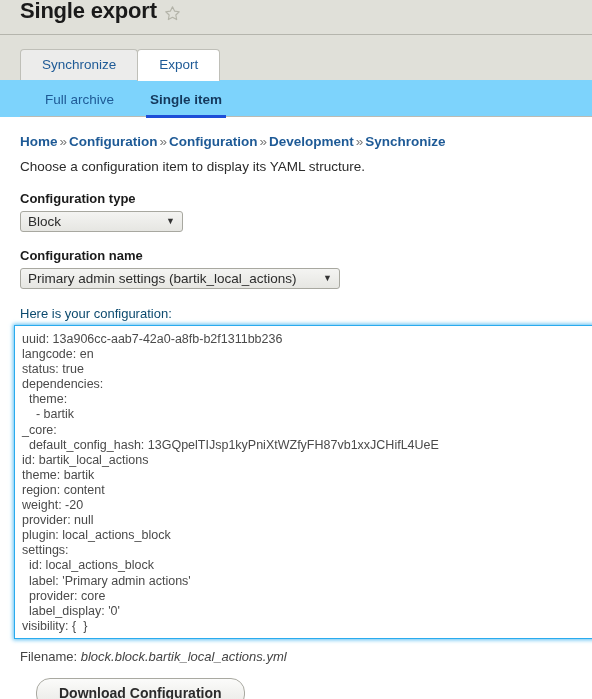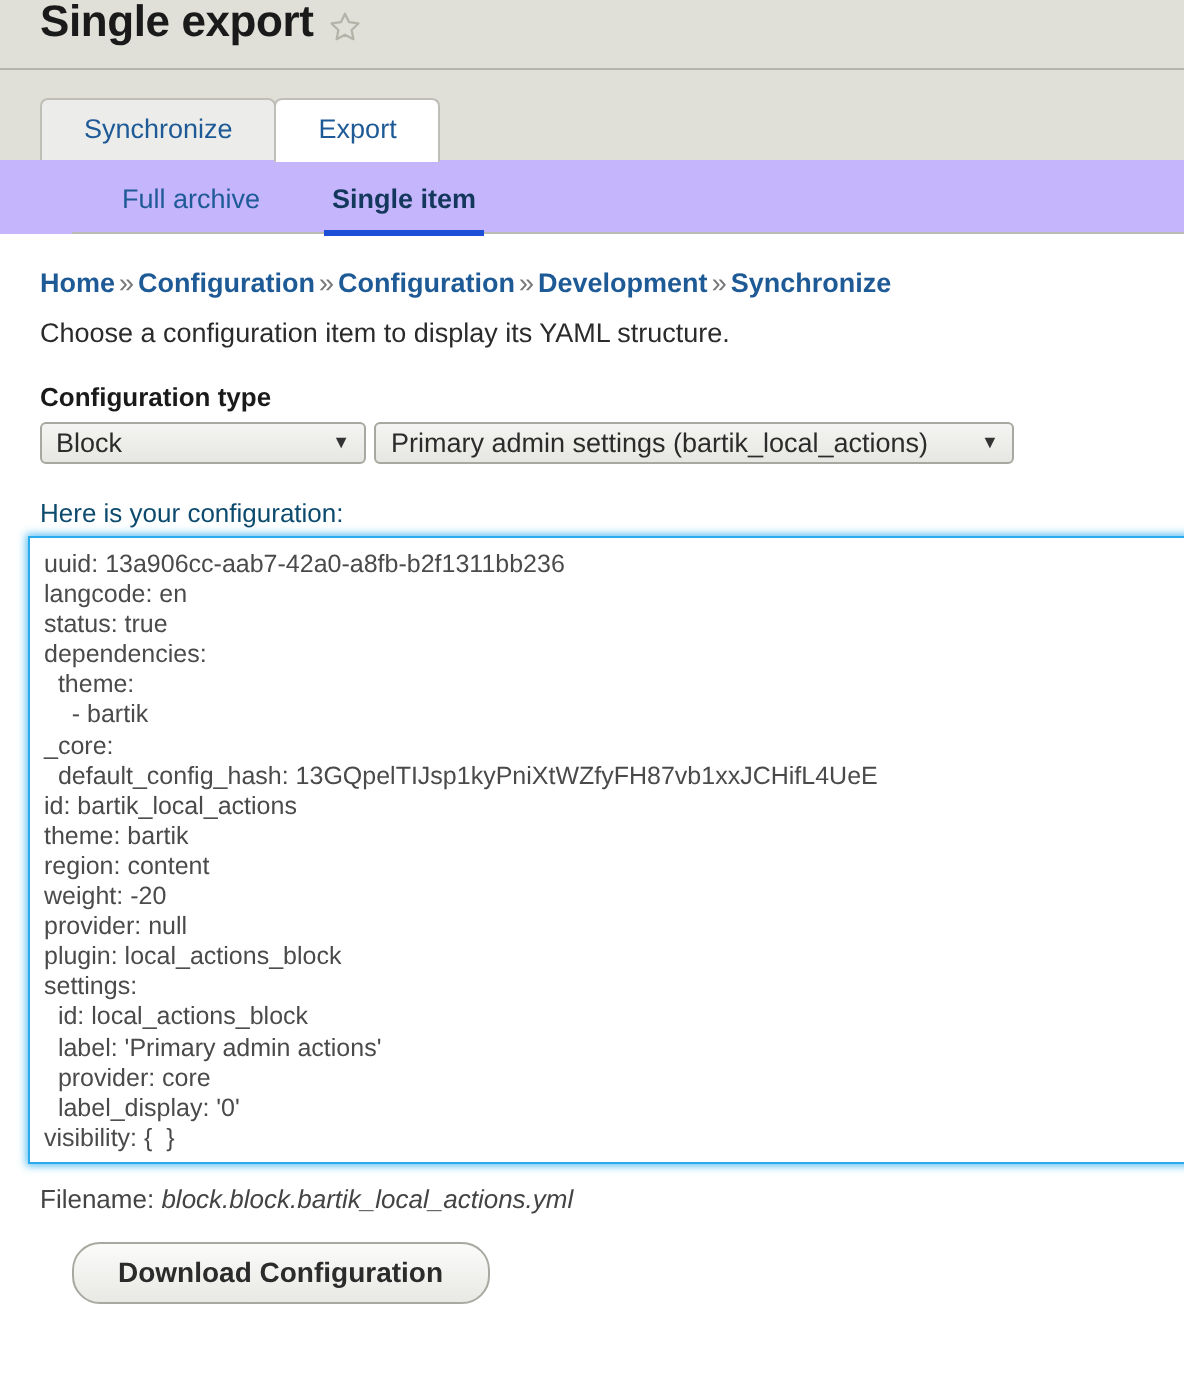--- a/index.html
+++ b/index.html
@@ -77,22 +77,22 @@
     background: #ffffff;
     color: #1e5a96;
     z-index: 3;
     padding-bottom: 9px;
     margin-bottom: -1px;
     border-color: #bfbfb8;
   }
 
   
   .secondary-wrap {
-    background: #c4b5fd;
-    padding-left: 36px;
+    background: #7dd3fc;
+    padding-left: 20px;
     position: relative;
     height: 37px;
     box-sizing: border-box;
   }
   .secondary-tabs {
     display: flex;
     align-items: flex-end;
     gap: 28px;
     padding-left: 21px;
     height: 100%;
@@ -267,20 +267,21 @@
   </div>
 
   <div class="intro-text">Choose a configuration item to display its YAML structure.</div>
 
   <div class="field-label">Configuration type</div>
   <div class="select-box" id="configuration-type-select">
     <span>Block</span>
     <span class="caret">▼</span>
   </div>
 
+  <div class="field-label">Configuration name</div>
   <div class="select-box" id="configuration-name-select">
     <span>Primary admin settings (bartik_local_actions)</span>
     <span class="caret">▼</span>
   </div>
 
   <div class="config-heading">Here is your configuration:</div>
 
   <div class="textarea-wrap">
     <textarea class="yaml-textarea" spellcheck="false" style="">uuid: 13a906cc-aab7-42a0-a8fb-b2f1311bb236
 langcode: en

